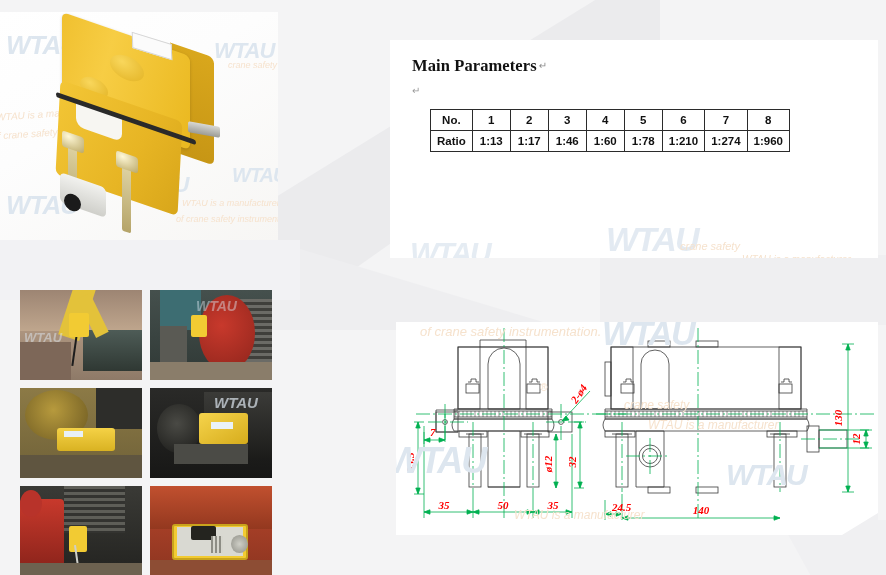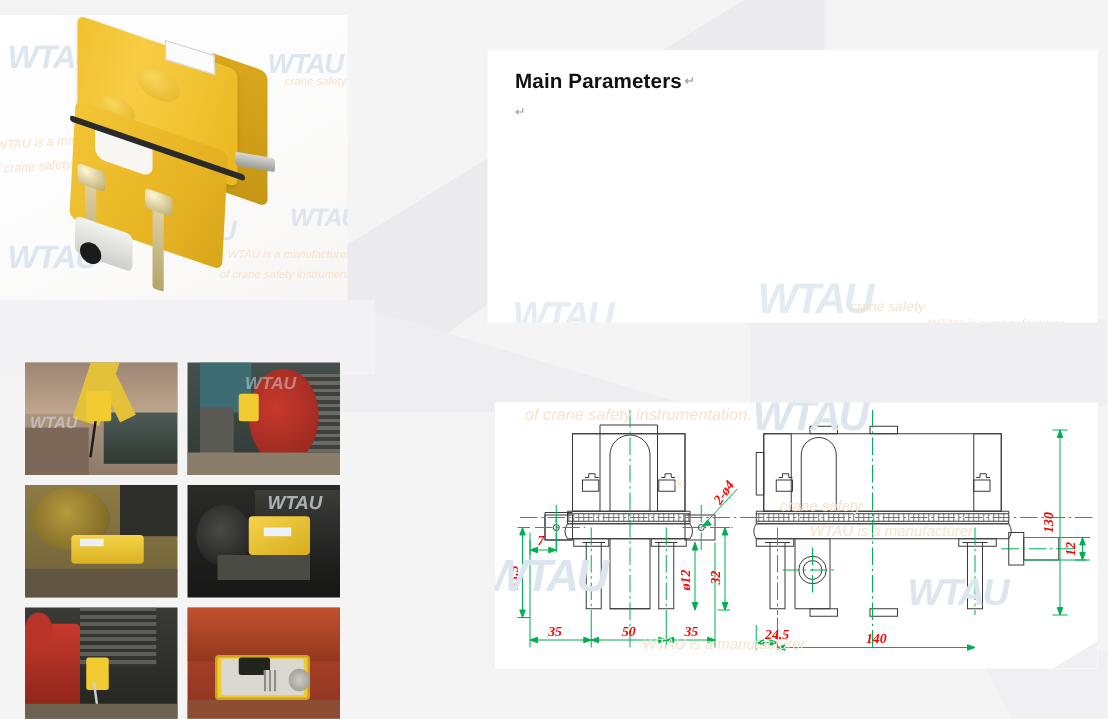--- a/index.html
+++ b/index.html
@@ -228,20 +228,21 @@
   
   #params {
     left: 390px; top: 40px; width: 488px; height: 218px;
   }
   #params-inner { position: relative; padding: 16px 18px 0 22px; }
   .hdr {
     font-size: 16.5px;
     font-weight: bold;
     color: #111111;
     letter-spacing: .1px;
+    font-family: Liberation Serif, serif;
   }
   .ret { color: #8d8d8d; font-size: 10px; font-weight: normal; vertical-align: 2px; padding-left: 2px; }
   .spacer-ret { margin: 9px 0 0 0; color:#9a9a9a; font-size:10px; }
   .pline {
     font-size: 13.5px;
     color: #1a1a1a;
     margin-top: 14px;
   }
 
   table.ratio {
@@ -382,20 +383,42 @@
         <span>Main Parameters</span><span class="ret">↵</span>
       </div>
 
       <div class="spacer-ret">↵</div>
 
 
 
 
       <table class="ratio">
         <tbody>
+            <tr>
+          <td class="hdcell">No.</td>
+          <td>1</td>
+          <td>2</td>
+          <td>3</td>
+          <td>4</td>
+          <td>5</td>
+          <td>6</td>
+          <td>7</td>
+          <td>8</td>
+        </tr>
+        <tr>
+          <td class="hdcell">Ratio</td>
+          <td>1:13</td>
+          <td>1:17</td>
+          <td>1:46</td>
+          <td>1:60</td>
+          <td>1:78</td>
+          <td>1:210</td>
+          <td>1:274</td>
+          <td>1:960</td>
+        </tr>
       </tbody>
         </table>
     </div>
   </div>
 
   <div class="panel" id="drawing">
 
     <div class="wm wm-orange" style="left:24px; top:2px; font-size:13px;">of crane safety instrumentation.</div>
     <div class="wm wm-blue" style="left:-8px; top:118px; font-size:36px; letter-spacing:-2px;">WTAU</div>
     <div class="wm wm-orange" style="left:118px; top:186px; font-size:12px;">WTAU is a manufacturer</div>

